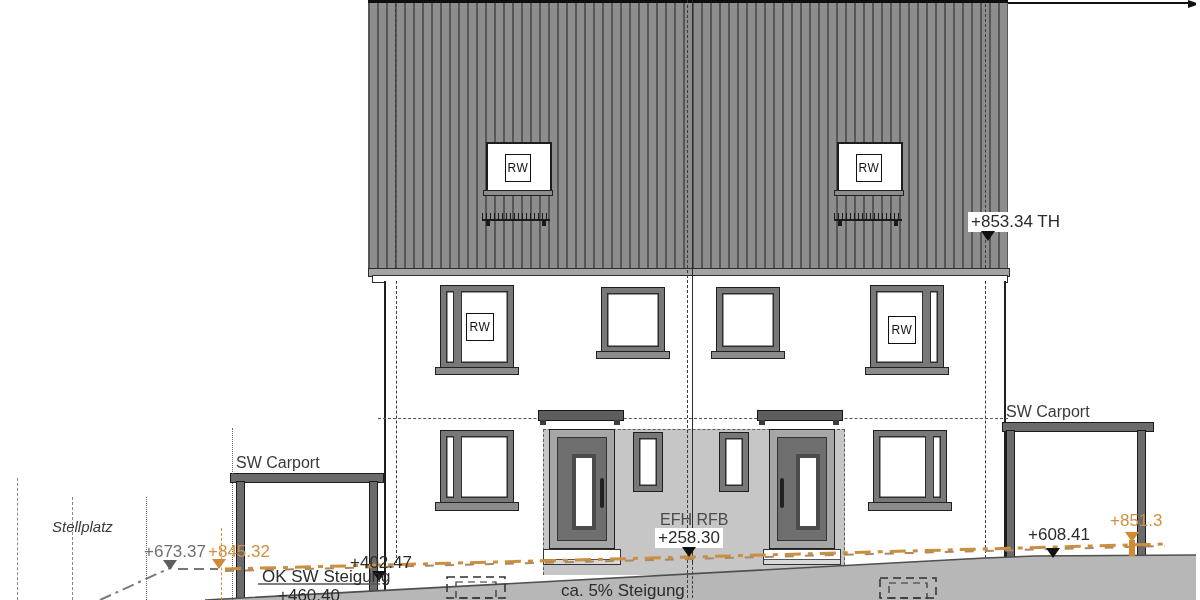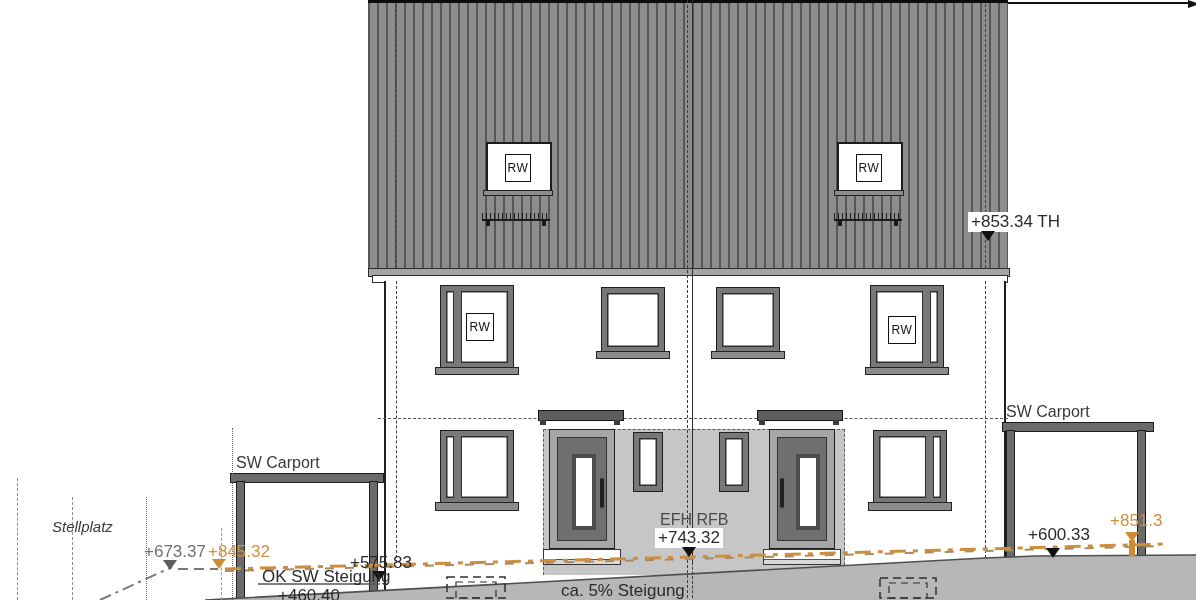--- a/index.html
+++ b/index.html
@@ -187,35 +187,35 @@
   </svg>
 
   <div class="abs lbl" style="left:52px;top:518px;z-index:7;font-style:italic;">Stellplatz</div>
 
   <div class="abs lvl gray" style="left:144px;top:542px;z-index:7;">+673.37</div>
   <div class="abs tri gray" style="left:163px;top:560px;z-index:7;"></div>
 
   <div class="abs lvl orange" style="left:208px;top:542px;z-index:7;">+845.32</div>
   <div class="abs tri orange" style="left:212px;top:559px;z-index:7;"></div>
 
-  <div class="abs lvl" style="left:350px;top:553px;z-index:7;">+575.83</div>
+  <div class="abs lvl" style="left:350px;top:553px;z-index:7;">+402.47</div>
   <div class="abs tri" style="left:372px;top:571px;z-index:7;"></div>
 
   <div class="abs lbl big" style="left:262px;top:567px;z-index:7;">OK SW Steigung</div>
   <div class="abs lbl big" style="left:278px;top:586px;z-index:7;">+460.40</div>
 
   <div class="abs lbl big" style="left:561px;top:581px;z-index:7;">ca. 5% Steigung</div>
 
   <div class="abs lbl" style="left:660px;top:511px;font-size:16px;color:#4a4a4a;z-index:7;">EFH RFB</div>
-  <div class="abs lvl whitechip" style="left:655px;top:528px;z-index:7;">+743.32</div>
+  <div class="abs lvl whitechip" style="left:655px;top:528px;z-index:7;">+258.30</div>
   <div class="abs tri" style="left:682px;top:547px;z-index:7;"></div>
 
   <div class="abs lvl whitechip" style="left:968px;top:212px;z-index:7;">+853.34 TH</div>
   <div class="abs tri" style="left:981px;top:231px;z-index:7;"></div>
 
-  <div class="abs lvl" style="left:1028px;top:525px;z-index:7;">+600.33</div>
+  <div class="abs lvl" style="left:1028px;top:525px;z-index:7;">+608.41</div>
   <div class="abs tri" style="left:1046px;top:548px;z-index:7;"></div>
 
   <div class="abs lvl orange" style="left:1110px;top:511px;z-index:7;">+851.3</div>
   <div class="abs tri orange" style="left:1125px;top:532px;z-index:7;"></div>
   <div class="abs" style="left:1129px;top:540px;width:6px;height:16px;background:#d08a33;z-index:7;"></div>
 
 </div>
 
 </body></html>

